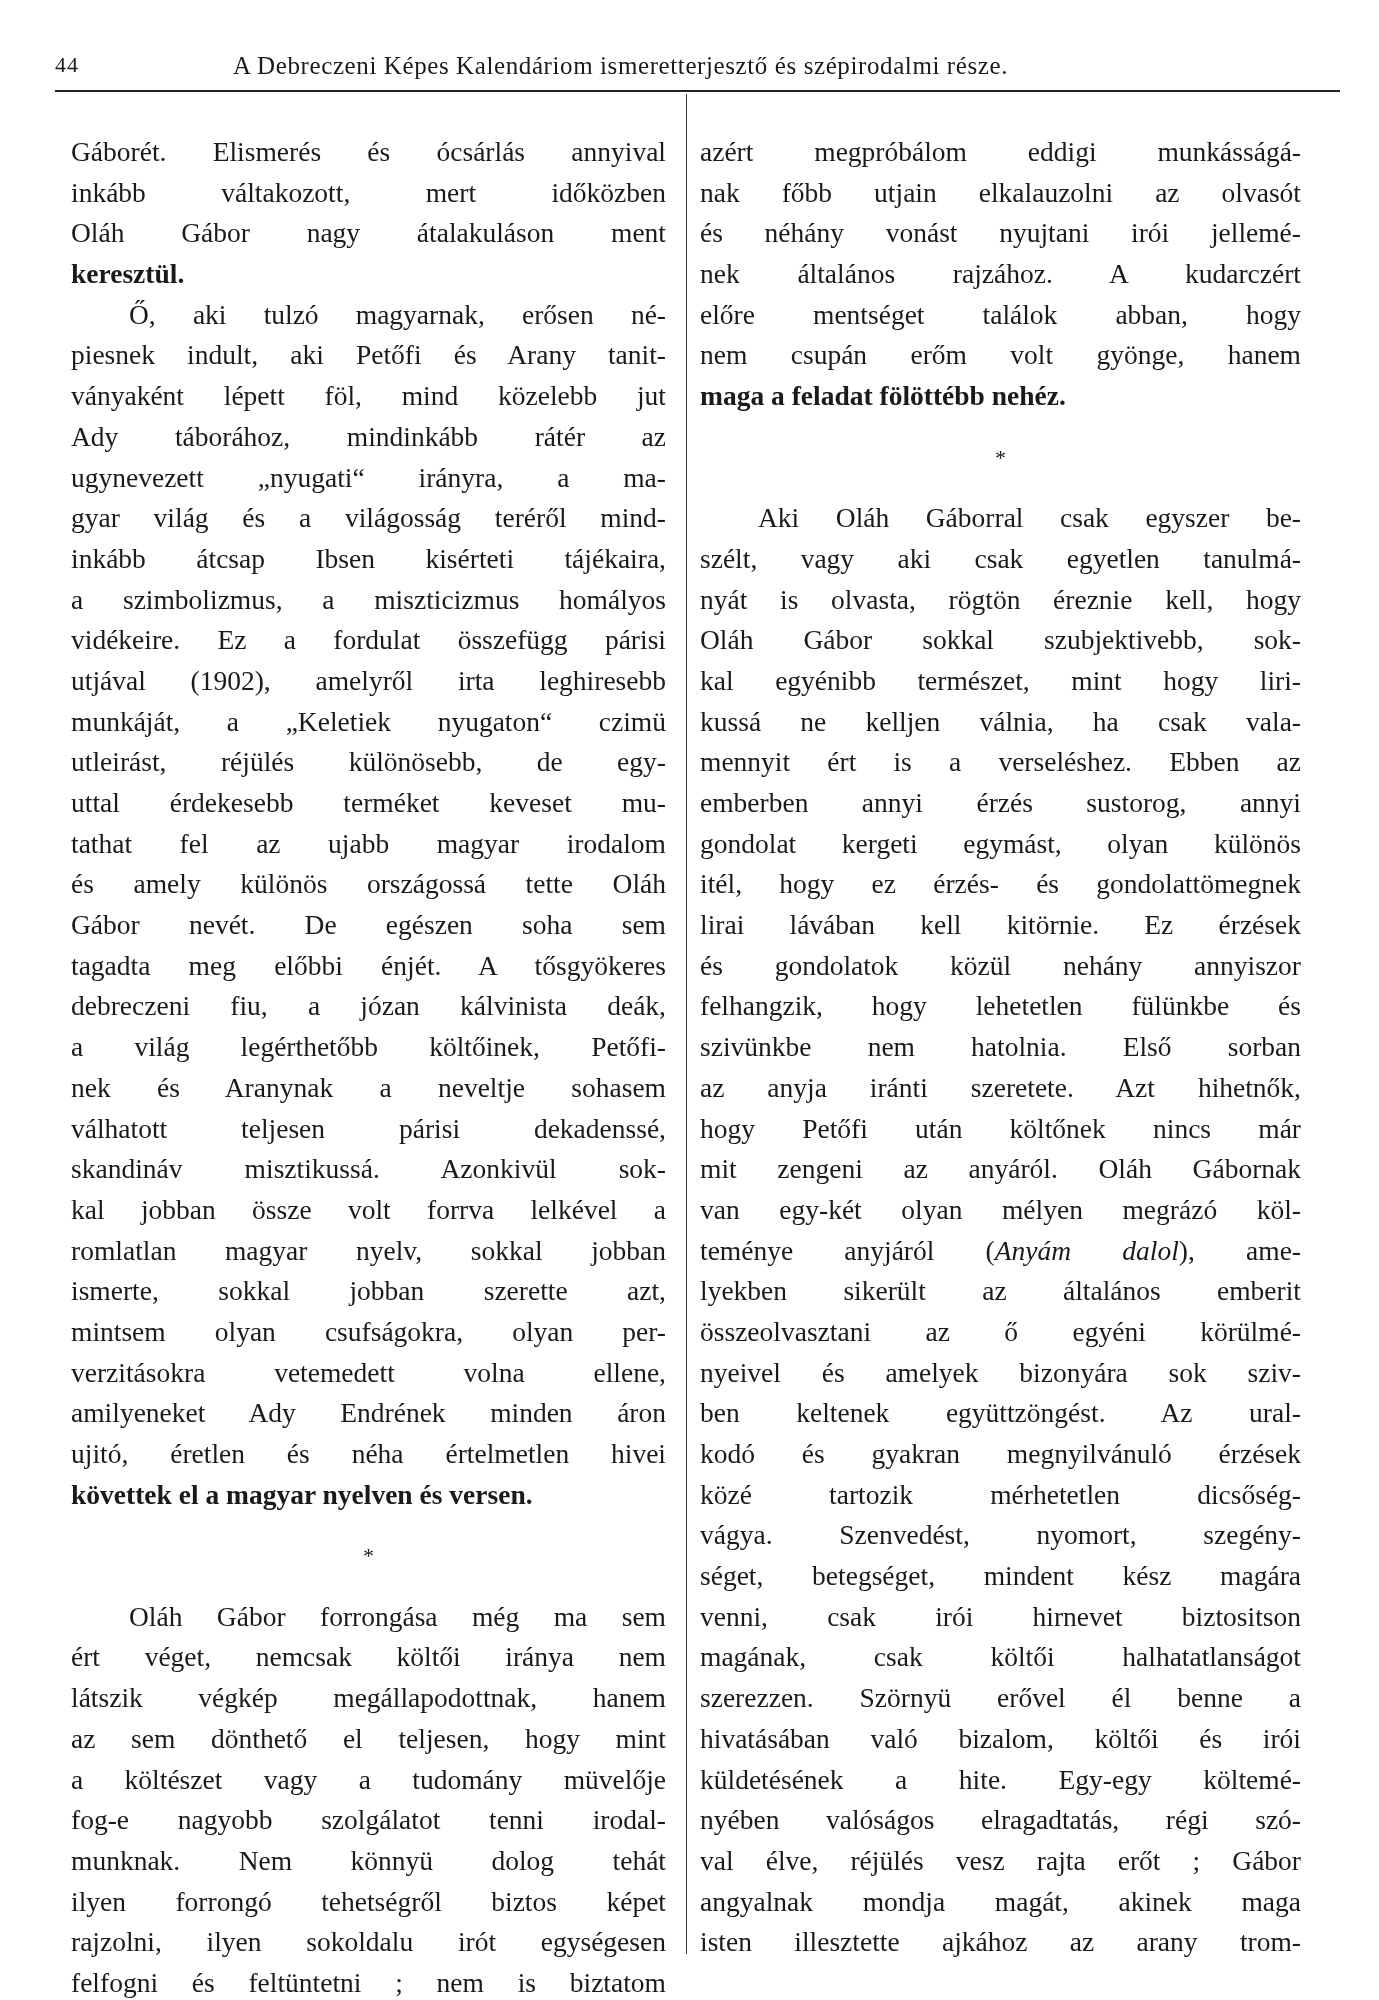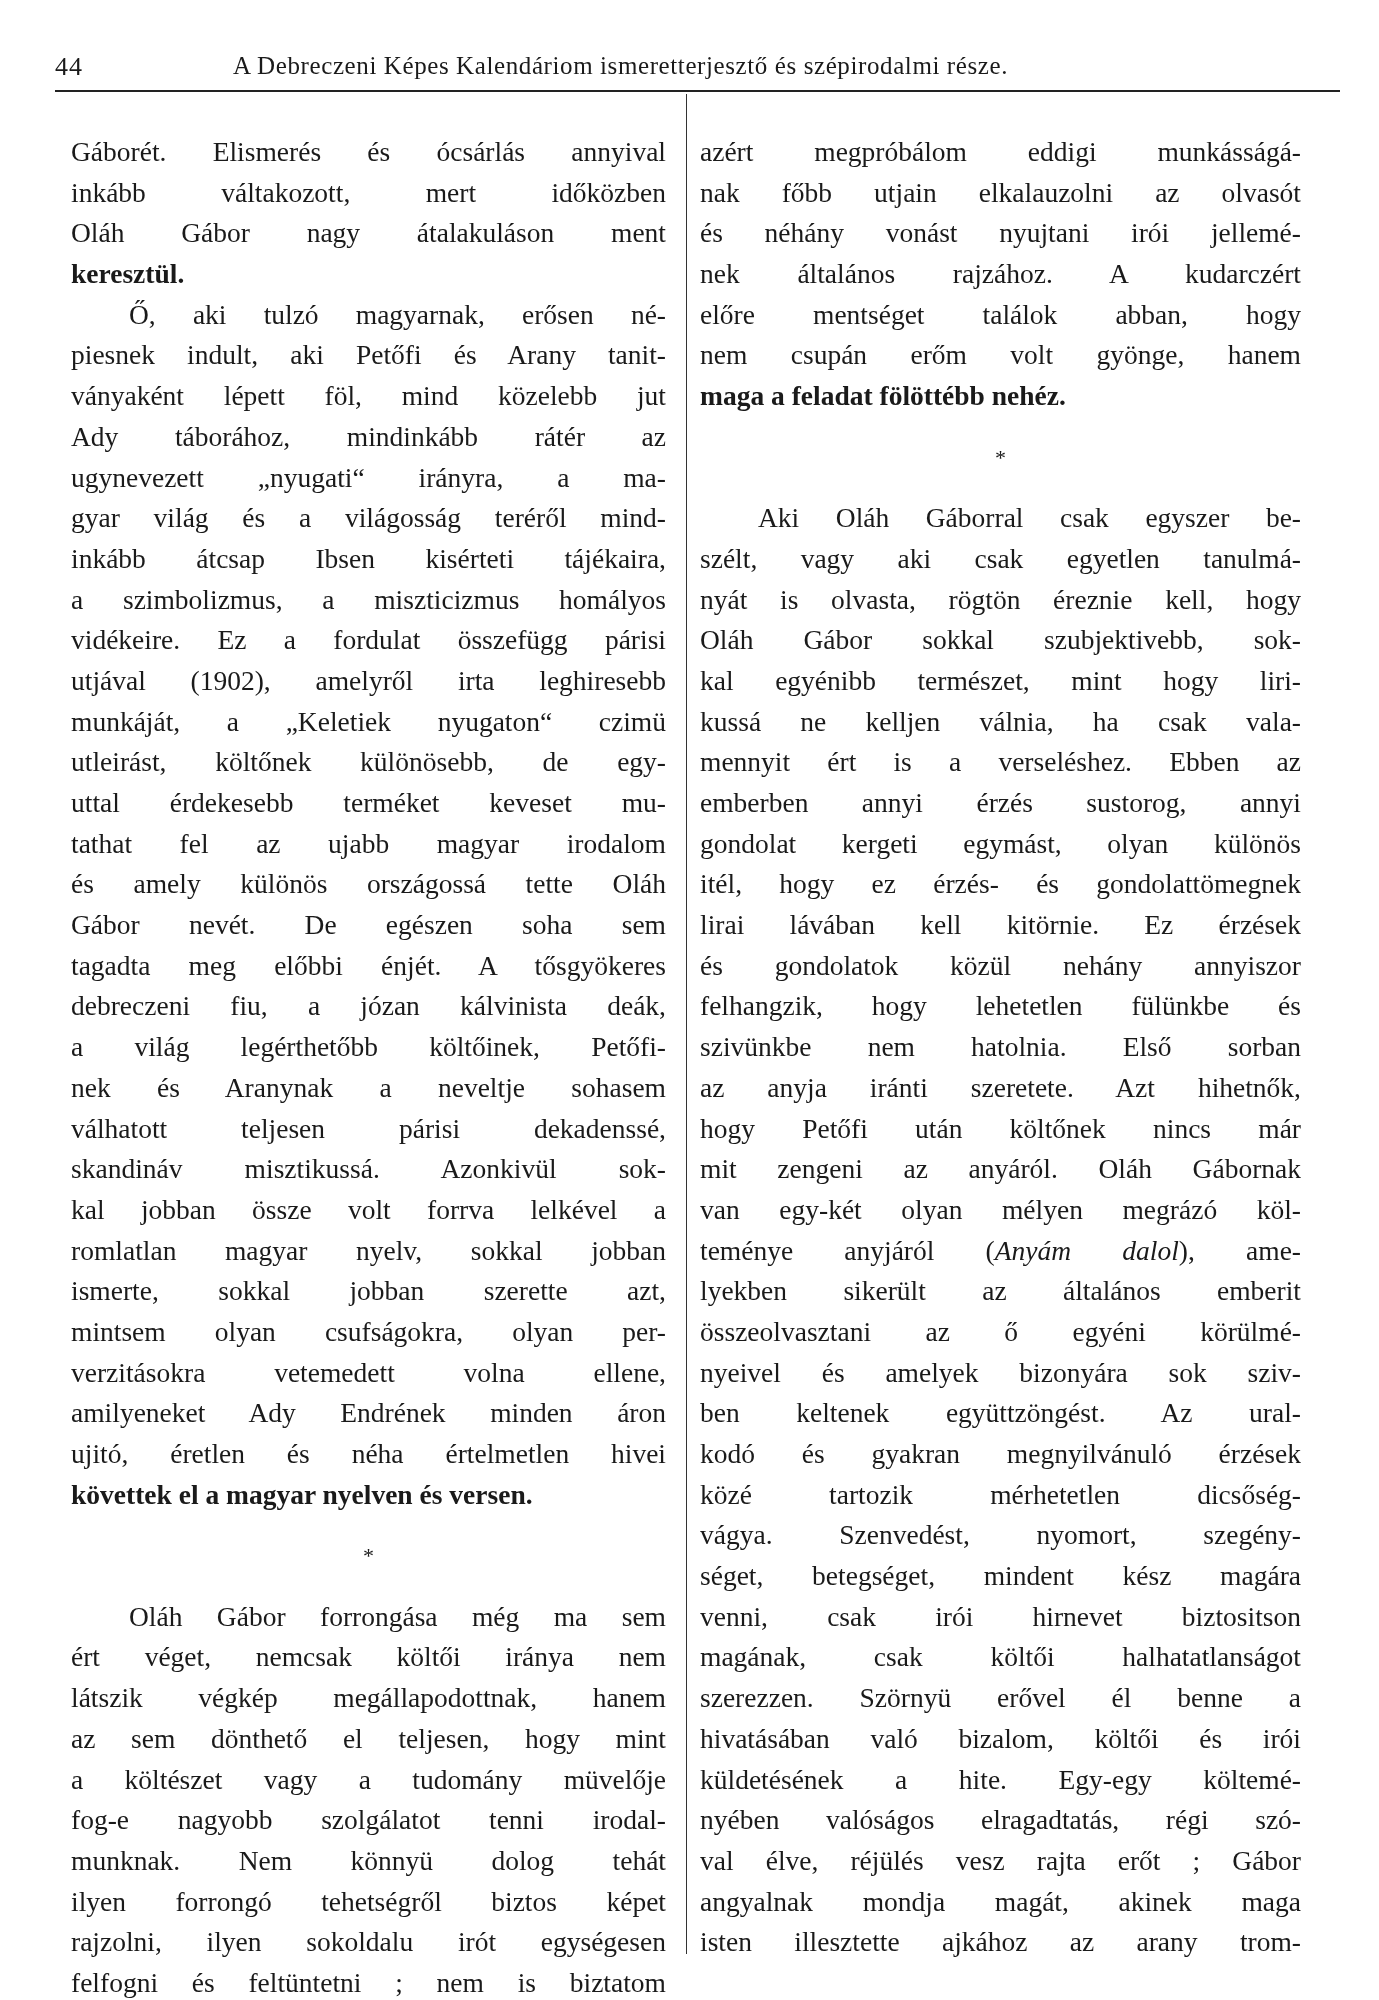--- a/index.html
+++ b/index.html
@@ -1,19 +1,19 @@
 <!DOCTYPE html>
 <html><head>
 <meta charset="utf-8">
 <style>
   html, body { margin: 0; padding: 0; background: #ffffff; }
   body { width: 1379px; height: 2000px; position: relative; overflow: hidden;
          font-family: "Liberation Serif", "DejaVu Serif", serif; color: #1a1a1a; }
   .header { position: absolute; top: 52px; left: 55px; width: 1285px; height: 36px; }
-  .page-num { position: absolute; left: 0; top: 0; font-size: 26px; letter-spacing: 1px; }
+  .page-num { position: absolute; left: 0; top: 0; font-size: 22px; letter-spacing: 1px; }
   .running-title { position: absolute; left: 178px; top: 0; font-size: 25px; letter-spacing: 0.6px; }
   .header-rule { position: absolute; top: 90px; left: 55px; width: 1285px; height: 2px; background: #222; }
   .col-divider { position: absolute; top: 94px; left: 686px; width: 1px; height: 1860px; background: #333; }
   .col { position: absolute; top: 132px; font-size: 27.5px; line-height: 40.7px; }
   .col.left { left: 71px; width: 595px; }
   .col.right { left: 700px; width: 601px; }
   .line { display: block; white-space: nowrap; text-align: justify; text-align-last: justify; height: 40.7px; }
   .line.last { text-align-last: left; font-weight: bold; }
   .line.indent { padding-left: 58px; }
   .star { text-align: center; text-align-last: center; font-size: 22px; height: 81.4px; line-height: 81.4px; }
@@ -41,21 +41,21 @@
       <div class="line">piesnek indult, aki Petőfi és Arany tanit-</div>
       <div class="line">ványaként lépett föl, mind közelebb jut</div>
       <div class="line">Ady táborához, mindinkább rátér az</div>
       <div class="line">ugynevezett „nyugati“ irányra, a ma-</div>
       <div class="line">gyar világ és a világosság teréről mind-</div>
       <div class="line">inkább átcsap Ibsen kisérteti tájékaira,</div>
       <div class="line">a szimbolizmus, a miszticizmus homályos</div>
       <div class="line">vidékeire. Ez a fordulat összefügg párisi</div>
       <div class="line">utjával (1902), amelyről irta leghiresebb</div>
       <div class="line">munkáját, a „Keletiek nyugaton“ czimü</div>
-      <div class="line">utleirást, költőnek különösebb, de egy-</div>
+      <div class="line">utleirást, réjülés különösebb, de egy-</div>
       <div class="line">uttal érdekesebb terméket keveset mu-</div>
       <div class="line">tathat fel az ujabb magyar irodalom</div>
       <div class="line">és amely különös országossá tette Oláh</div>
       <div class="line">Gábor nevét. De egészen soha sem</div>
       <div class="line">tagadta meg előbbi énjét. A tősgyökeres</div>
       <div class="line">debreczeni fiu, a józan kálvinista deák,</div>
       <div class="line">a világ legérthetőbb költőinek, Petőfi-</div>
       <div class="line">nek és Aranynak a neveltje sohasem</div>
       <div class="line">válhatott teljesen párisi dekadenssé,</div>
       <div class="line">skandináv misztikussá. Azonkivül sok-</div>

